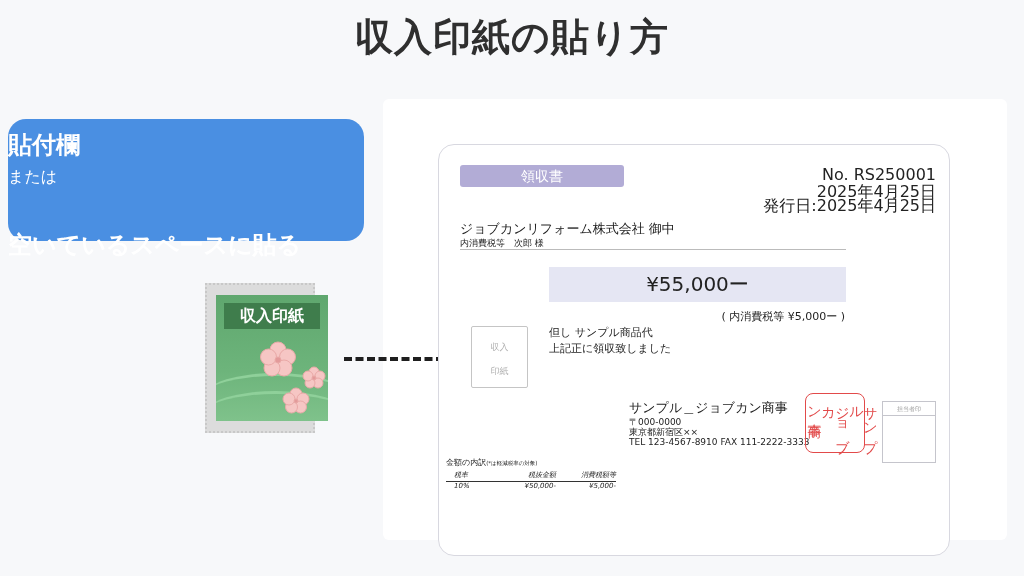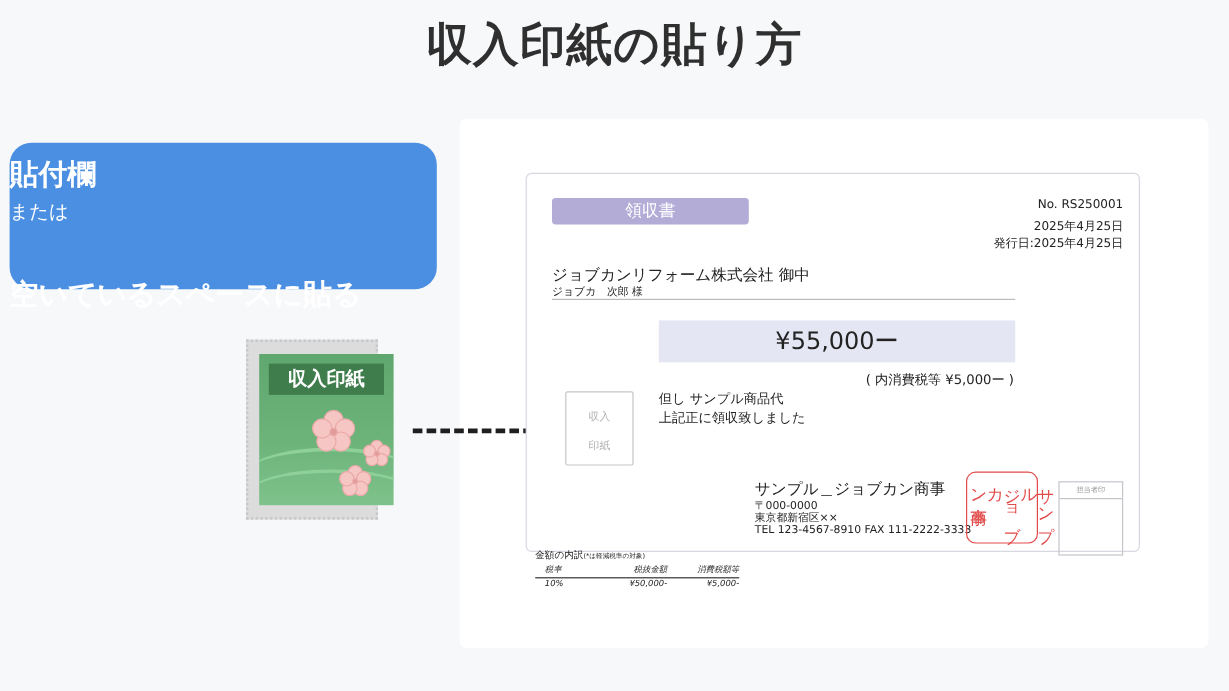--- a/index.html
+++ b/index.html
@@ -45,29 +45,29 @@
   .arrow-head {
     position:absolute; left:441px; top:350px; width:0; height:0;
     border-left:20px solid #1f1f1f; border-top:9px solid transparent; border-bottom:9px solid transparent;
   }
 
   .panel {
     position:absolute; left:383px; top:99px; width:624px; height:441px;
     background:#ffffff; border-radius:6px;
   }
   .receipt {
-    position:absolute; left:438px; top:144px; width:512px; height:316px;
-    background:#fff; border:1.5px solid #d8d8e0; border-radius:5px; box-sizing:border-box;padding-left:45px;
+    position:absolute; left:438px; top:144px; width:512px; height:412px;
+    background:#fff; border:1.5px solid #d8d8e0; border-radius:16px; box-sizing:border-box;padding-left:45px;
   }
   .r-abs { position:absolute; }
   .r-title {
     left:21px; top:20px; width:164px; height:22px; background:#b2acd6; border-radius:3px;
     color:#fff; font-size:14px; text-align:center; line-height:22px;
   }
-  .r-right { right:13px; text-align:right; font-size:10px; color:#222; }
+  .r-right { right:13px; text-align:right; font-size:16px; color:#222; }
   .r-addressee { left:21px; top:75px; font-size:13px; color:#222; }
   .r-person { left:21px; top:92px; font-size:9px; color:#222; }
   .r-underline { left:21px; top:104px; width:386px; border-top:1px solid #bbb; }
   .r-amount {
     left:110px; top:122px; width:297px; height:35px; background:#e5e6f3;
     font-size:20px; text-align:center; line-height:35px; color:#222;
   }
   .r-tax { right:104px; top:164px; font-size:11px; color:#222; }
   .r-stampbox {
     left:32px; top:181px; width:55px; height:60px; border:1px solid #c5c5c5; border-radius:2px;
@@ -149,21 +149,21 @@
 <div class="arrow-line"></div>
 <div class="arrow-head"></div>
 
 <div class="receipt">
   <div class="r-abs r-title">領収書</div>
   <div class="r-abs r-right" style="top:20px;">No. RS250001</div>
   <div class="r-abs r-right" style="top:37px;">2025年4月25日</div>
   <div class="r-abs r-right" style="top:51px;">発行日:2025年4月25日</div>
 
   <div class="r-abs r-addressee">ジョブカンリフォーム株式会社 御中</div>
-  <div class="r-abs r-person">ジョブカ　次郎 様</div>
+  <div class="r-abs r-person">内消費税等　次郎 様</div>
   <div class="r-abs r-underline"></div>
 
   <div class="r-abs r-amount">¥55,000ー</div>
   <div class="r-abs r-tax">( 内消費税等 ¥5,000ー )</div>
 
   <div class="r-abs r-stampbox">
     <div class="s1">収入</div>
     <div class="s2">印紙</div>
   </div>
 

